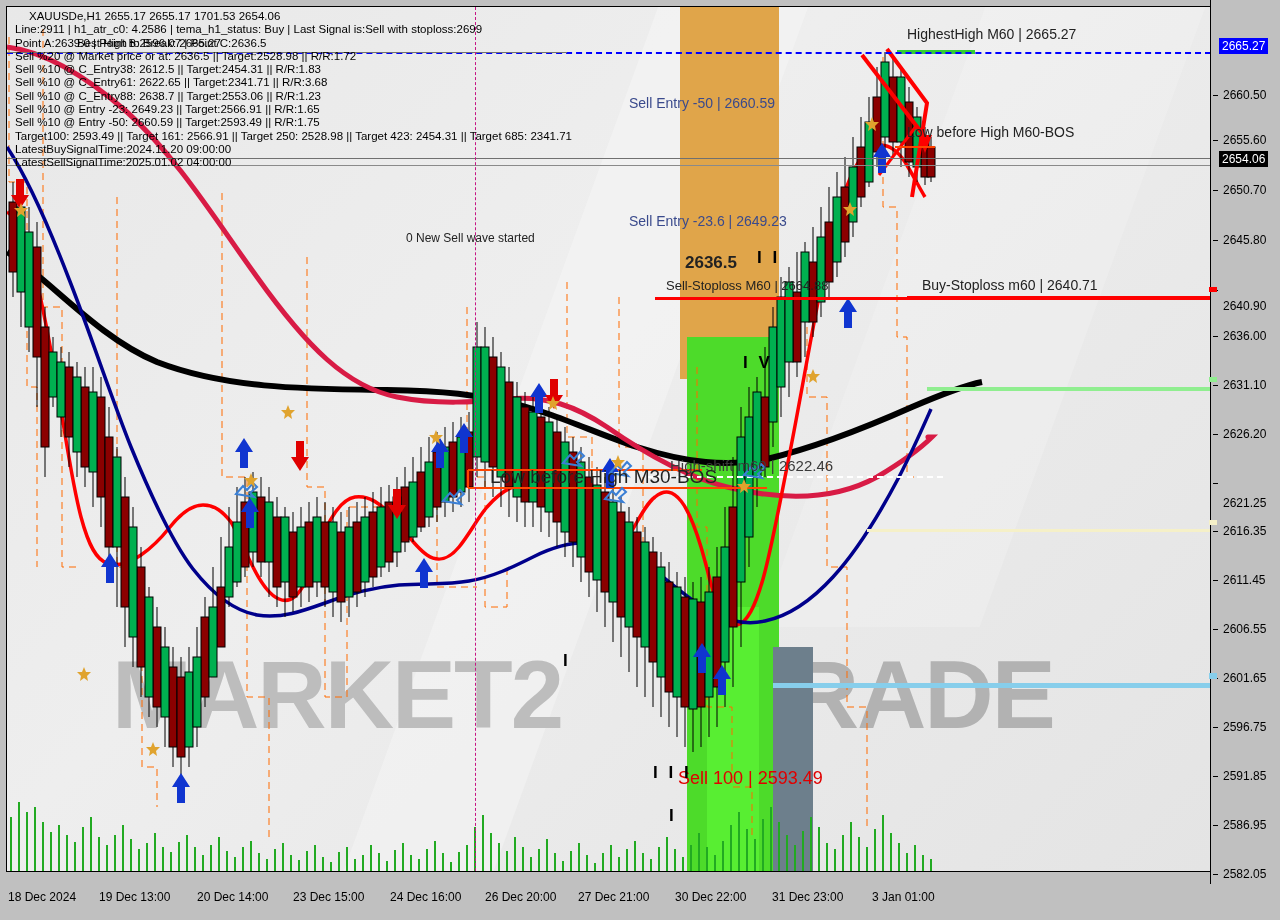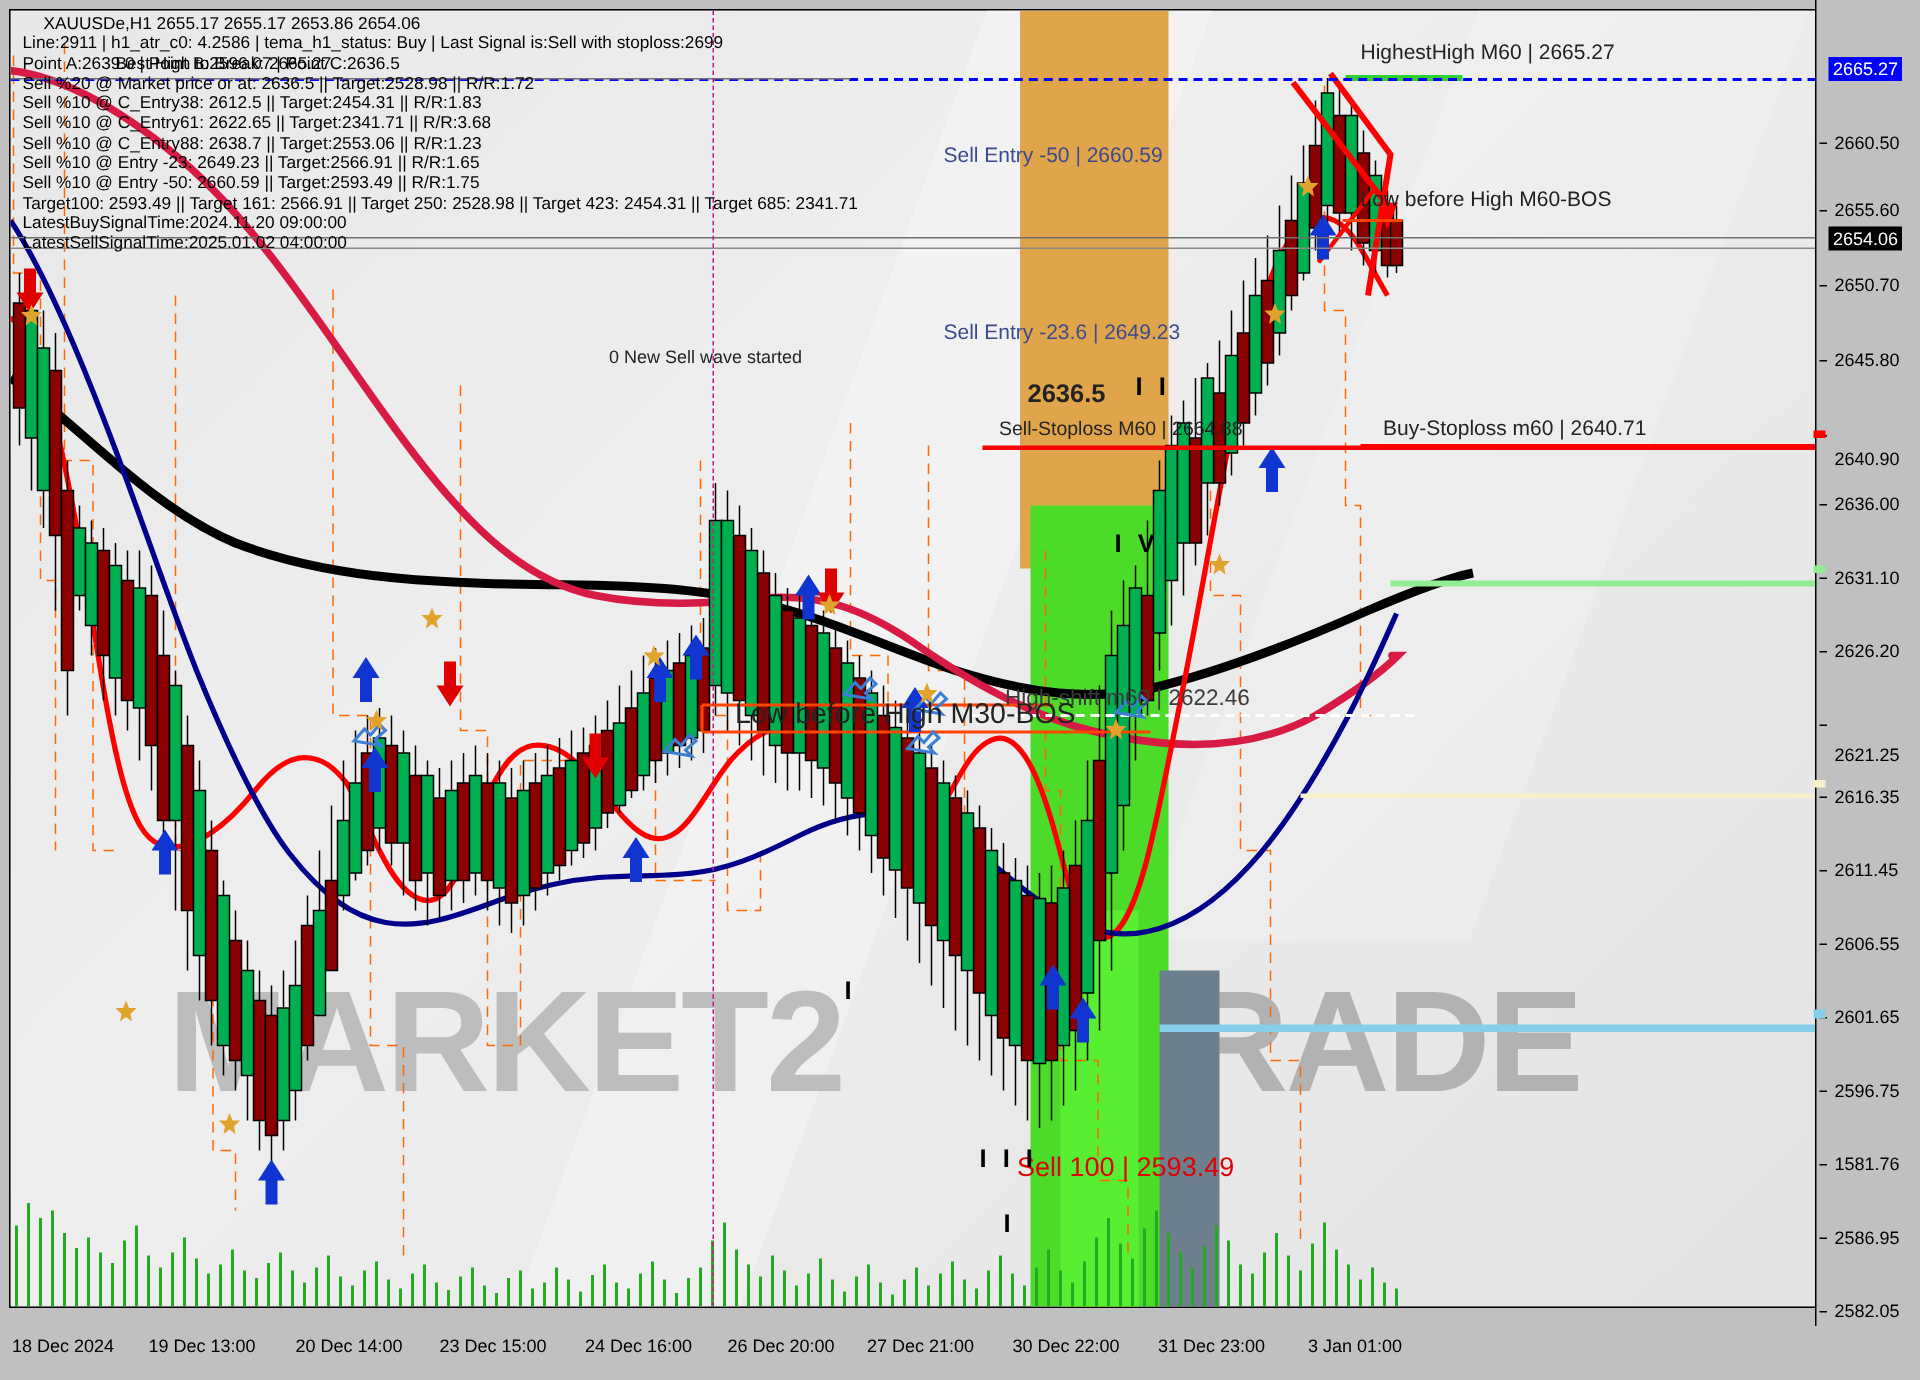--- a/index.html
+++ b/index.html
@@ -562,21 +562,21 @@
       <div class="lbl dark" style="left:483px;top:459px;font-size:19px;">Low before High   M30-BOS</div>
       <div class="lbl red" style="left:671px;top:761px;font-size:18px;">Sell 100 | 2593.49</div>
 
       <div class="wave" style="left:750px;top:241px;">I I</div>
       <div class="wave" style="left:736px;top:346px;">I V</div>
       <div class="wave" style="left:556px;top:644px;">I</div>
       <div class="wave" style="left:646px;top:756px;">I I I</div>
       <div class="wave" style="left:662px;top:799px;">I</div>
 
       <div id="hdr">
-        <div class="t0">XAUUSDe,H1  2655.17 2655.17 2653.86 2654.06</div>
+        <div class="t0">XAUUSDe,H1  2655.17 2655.17 1701.53 2654.06</div>
         <div>Line:2911 | h1_atr_c0: 4.2586 | tema_h1_status: Buy | Last Signal is:Sell with stoploss:2699</div>
         <div style="position:relative;">
           <span>Point A:2639.0 | Point B:2596.07 | Point C:2636.5</span>
           <span style="position:absolute;left:62px;top:0;">Best High to Break: 2665.27</span>
         </div>
         <div>Sell %20 @ Market price or at: 2636.5 || Target:2528.98 || R/R:1.72</div>
         <div>Sell %10 @ C_Entry38: 2612.5 || Target:2454.31 || R/R:1.83</div>
         <div>Sell %10 @ C_Entry61: 2622.65 || Target:2341.71 || R/R:3.68</div>
         <div>Sell %10 @ C_Entry88: 2638.7 || Target:2553.06 || R/R:1.23</div>
         <div>Sell %10 @ Entry -23: 2649.23 || Target:2566.91 || R/R:1.65</div>
@@ -615,21 +615,21 @@
     <div class="plab" style="top:283px;margin-top:16px;">2640.90</div>
     <div class="plab" style="top:329px;">2636.00</div>
     <div class="plab" style="top:378px;">2631.10</div>
     <div class="plab" style="top:427px;">2626.20</div>
     <div class="plab" style="top:496px;">2621.25</div>
     <div class="plab" style="top:524px;">2616.35</div>
     <div class="plab" style="top:573px;">2611.45</div>
     <div class="plab" style="top:622px;">2606.55</div>
     <div class="plab" style="top:671px;">2601.65</div>
     <div class="plab" style="top:720px;">2596.75</div>
-    <div class="plab" style="top:769px;">1581.76</div>
+    <div class="plab" style="top:769px;">2591.85</div>
     <div class="plab" style="top:818px;">2586.95</div>
     <div class="plab" style="top:867px;">2582.05</div>
 
     <div class="pbadge" style="top:38px;background:#0000ff;color:#fff;">2665.27</div>
     <div class="pbadge" style="top:151px;background:#000;color:#fff;">2654.06</div>
 
     <div style="position:absolute;left:-2px;top:287px;width:8px;height:5px;background:#ff0000;"></div>
     <div style="position:absolute;left:-2px;top:377px;width:8px;height:5px;background:#90ee90;"></div>
     <div style="position:absolute;left:-2px;top:520px;width:8px;height:5px;background:#f5f0c8;"></div>
     <div style="position:absolute;left:-2px;top:673px;width:8px;height:6px;background:#87ceeb;"></div>

